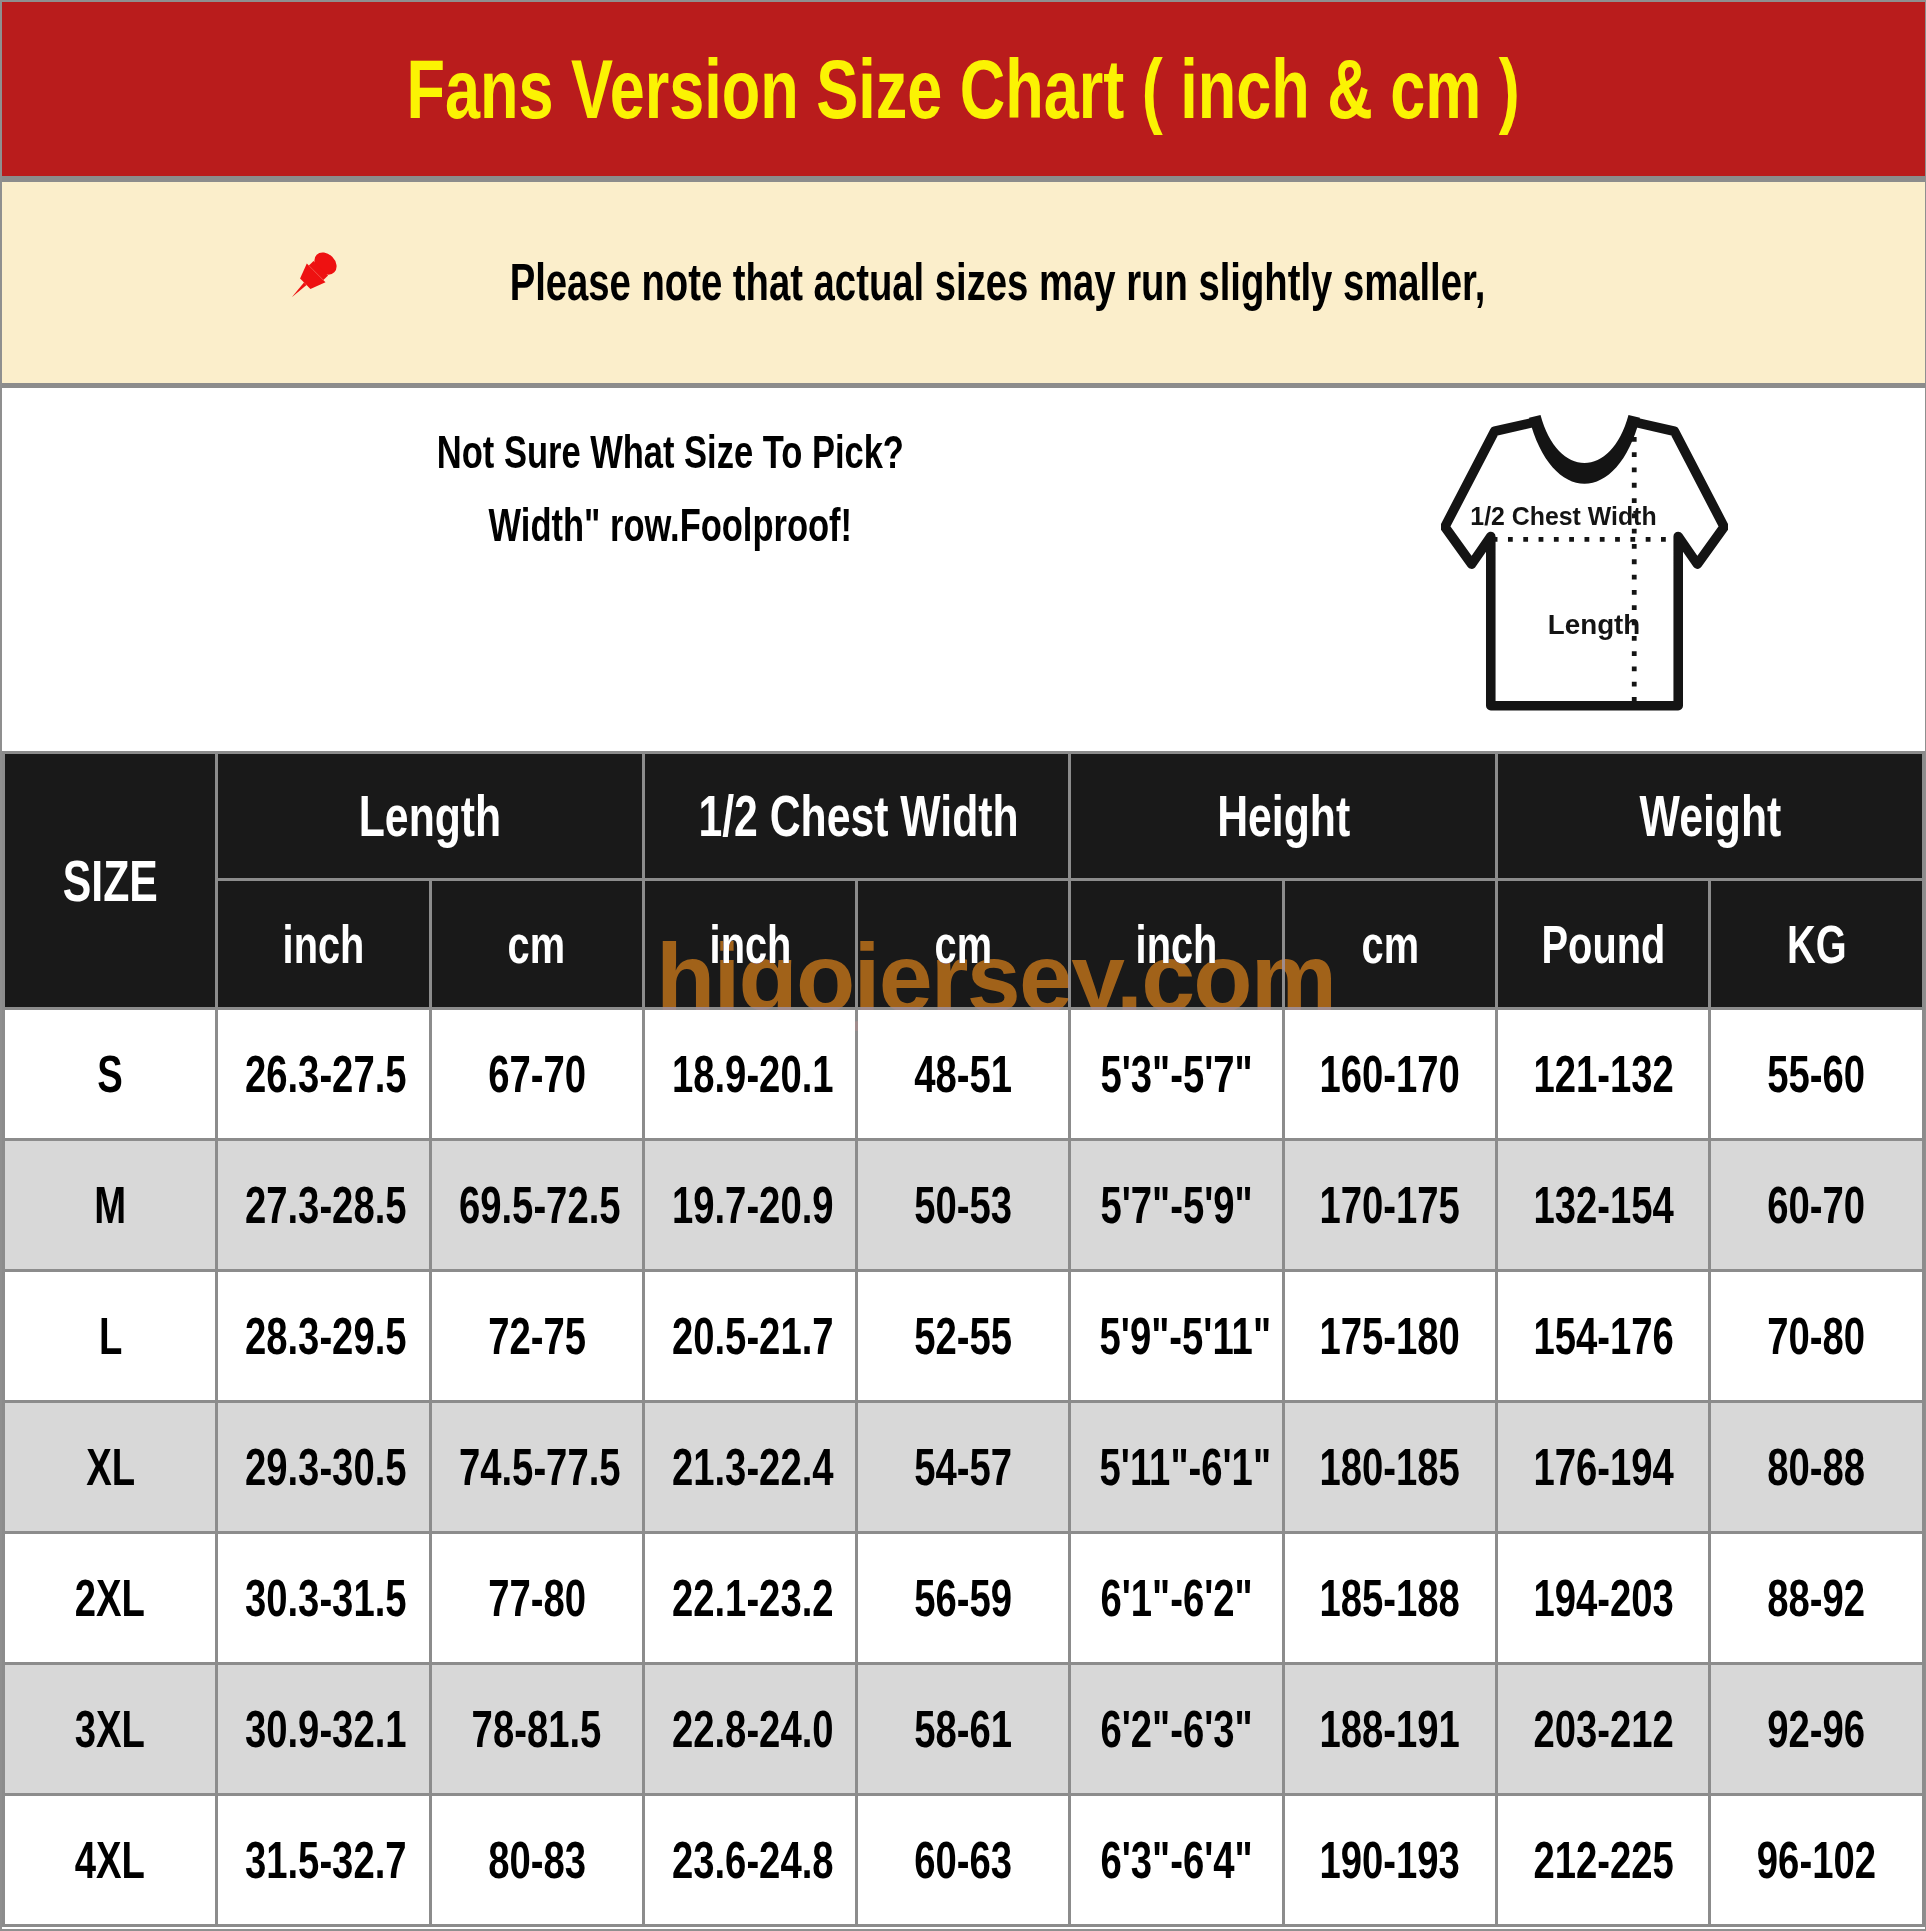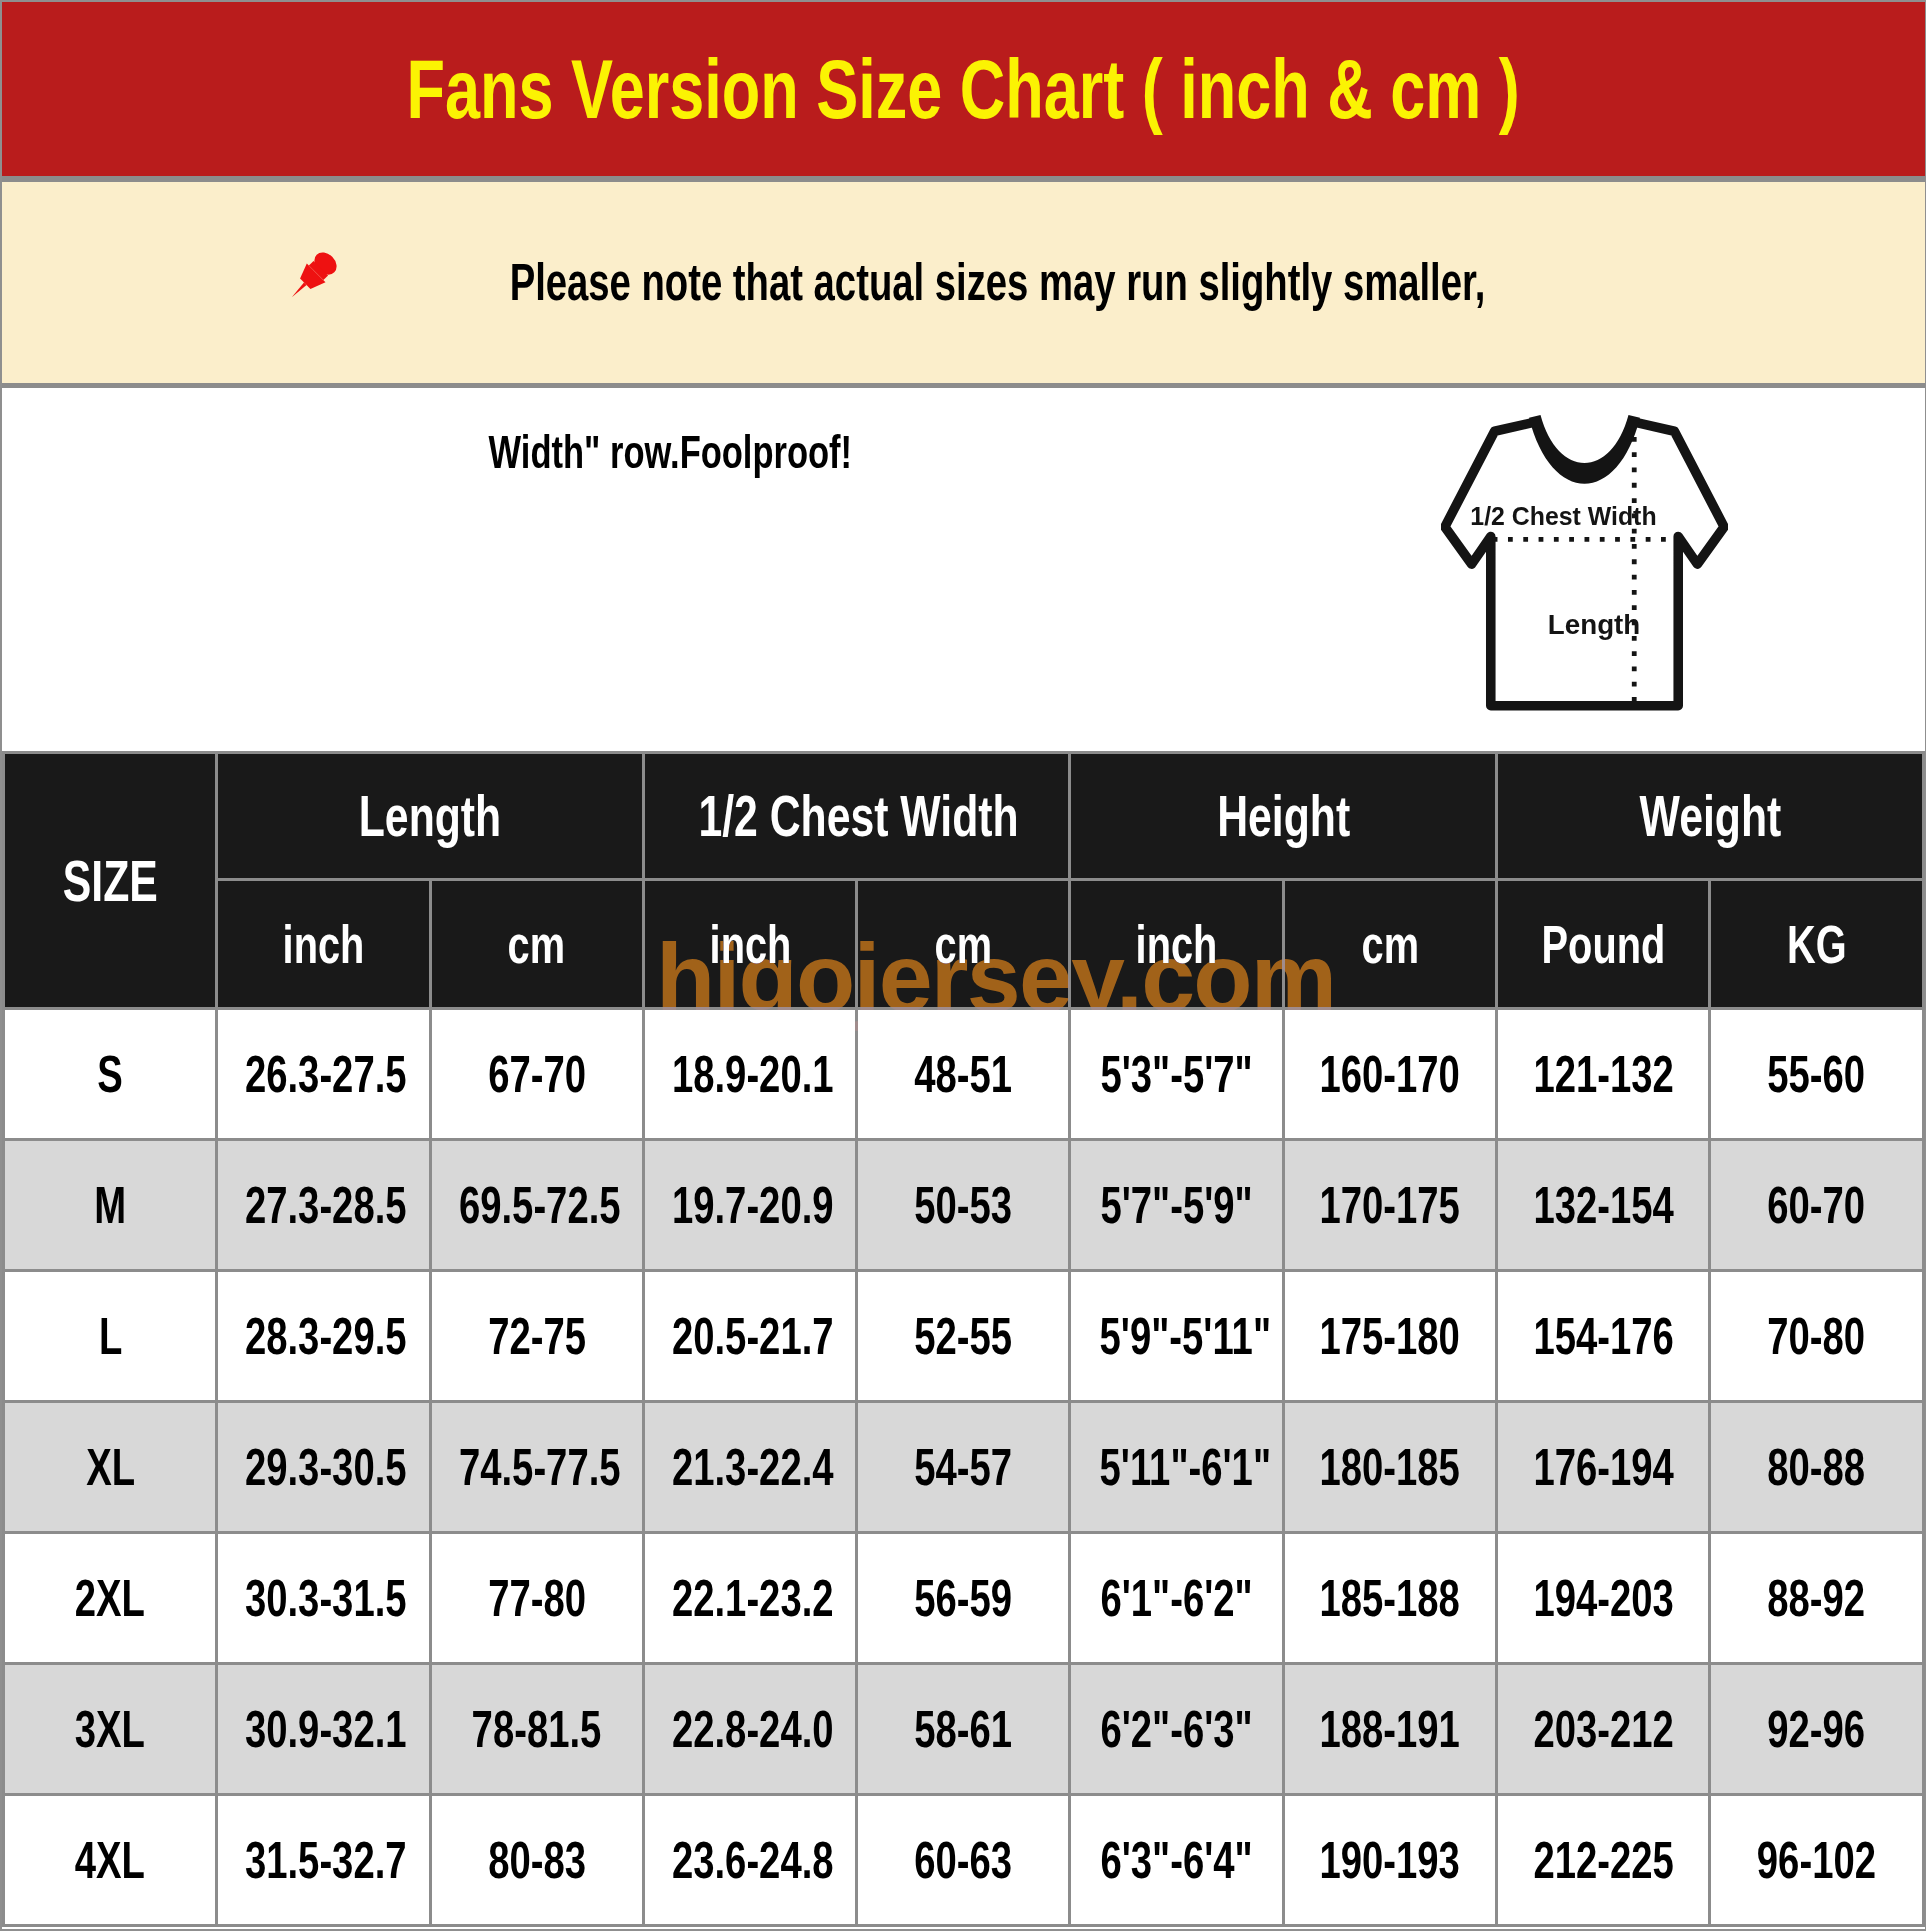--- a/index.html
+++ b/index.html
@@ -81,20 +81,21 @@
         </g>
       </svg>
       <span class="cx">Please note that actual sizes may run slightly smaller,</span>
     </div>
   </div>
 
   <div class="hr"></div>
 
   <div class="instr">
     <div class="instr-left">
+      <div class="instr-line"><span class="cx">Not Sure What Size To Pick?</span></div>
       <div class="instr-line"><span class="cx">Width" row.Foolproof!</span></div>
     </div>
     <div class="diagram">
       <svg class="tshirt-svg" viewBox="0 0 300 321" aria-hidden="true">
 
         <path d="M100,8 L56,18 L4,118 L32,157 L52,128 L52,305 L248,305 L248,128 L268,157 L296,118 L244,18 L200,8" fill="#ffffff" stroke="#141414" stroke-width="10" stroke-linejoin="round"></path>
 
         <path d="M92,4 C115,96 185,96 208,4 L196,1 C178,68 122,68 104,1 Z" fill="#141414"></path>
 
         <line x1="54" y1="131" x2="244" y2="131" stroke="#141414" stroke-width="5" stroke-dasharray="5 11"></line>

